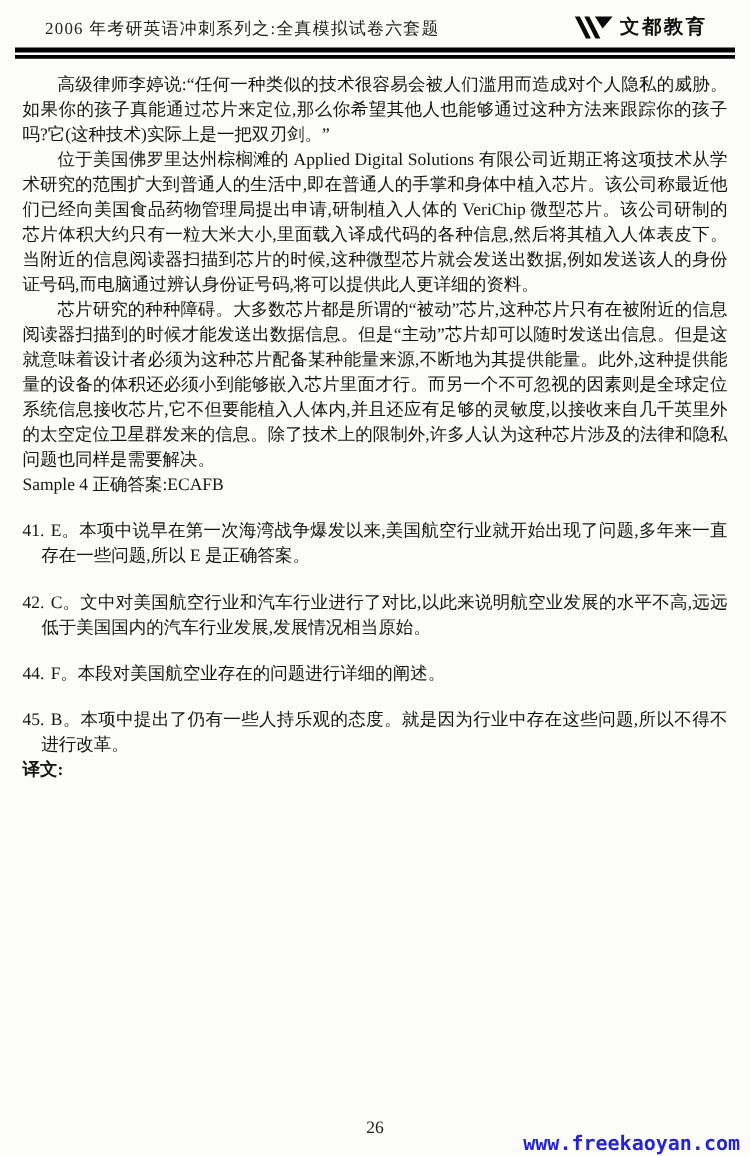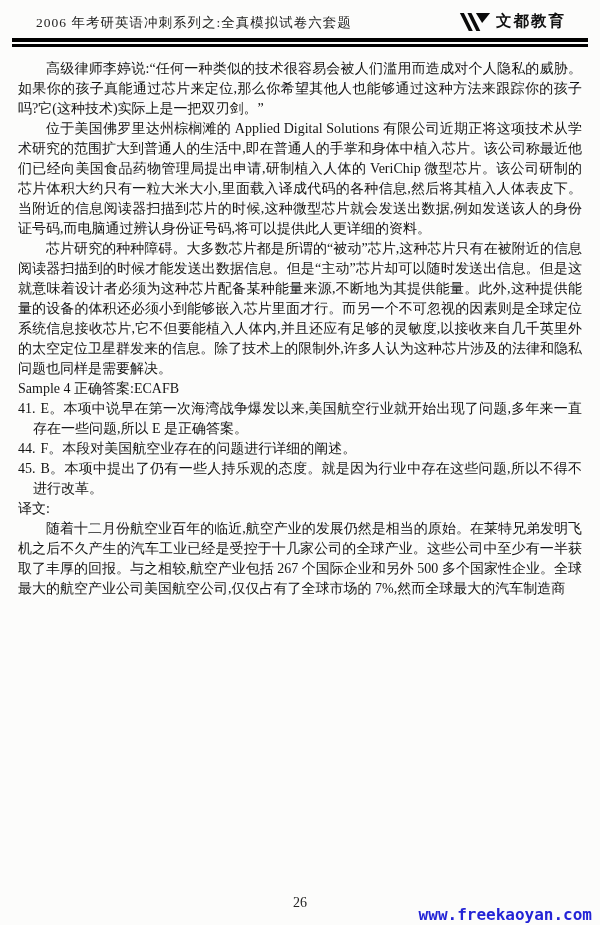--- a/index.html
+++ b/index.html
@@ -38,23 +38,23 @@
   }
   
   .content {
     padding:12px 18px 0 18px;
     font-size:14px; line-height:20px;
     text-align:justify;
     color:#141414;
   }
   p.para { text-indent:2em; }
   .sample-line { text-indent:0; }
-  .expl { padding-left:15px; text-indent:-15px; }
+  .expl { padding-left:15px; text-indent:-15px;margin-top:17px; }
   .expl .num { margin-right:5px; }
-  .trans-label { font-weight:normal; text-indent:0; }
+  .trans-label { font-weight:bold; text-indent:0; }
   
   .page-number {
     position:absolute; left:0; right:0; bottom:14px;
     text-align:center; font-size:14px; color:#222;
   }
   .site-url {
     position:absolute; right:8px; bottom:1px;
     font-family:"DejaVu Sans Mono","Liberation Mono",monospace;
     font-weight:bold; font-size:16px;
     text-decoration:none;
@@ -89,34 +89,36 @@
     <p class="para">位于美国佛罗里达州棕榈滩的 Applied Digital Solutions 有限公司近期正将这项技术从学术研究的范围扩大到普通人的生活中,即在普通人的手掌和身体中植入芯片。该公司称最近他们已经向美国食品药物管理局提出申请,研制植入人体的 VeriChip 微型芯片。该公司研制的芯片体积大约只有一粒大米大小,里面载入译成代码的各种信息,然后将其植入人体表皮下。当附近的信息阅读器扫描到芯片的时候,这种微型芯片就会发送出数据,例如发送该人的身份证号码,而电脑通过辨认身份证号码,将可以提供此人更详细的资料。</p>
 
     <p class="para">芯片研究的种种障碍。大多数芯片都是所谓的“被动”芯片,这种芯片只有在被附近的信息阅读器扫描到的时候才能发送出数据信息。但是“主动”芯片却可以随时发送出信息。但是这就意味着设计者必须为这种芯片配备某种能量来源,不断地为其提供能量。此外,这种提供能量的设备的体积还必须小到能够嵌入芯片里面才行。而另一个不可忽视的因素则是全球定位系统信息接收芯片,它不但要能植入人体内,并且还应有足够的灵敏度,以接收来自几千英里外的太空定位卫星群发来的信息。除了技术上的限制外,许多人认为这种芯片涉及的法律和隐私问题也同样是需要解决。</p>
 
     <p class="sample-line">Sample 4 正确答案:ECAFB</p>
 
     <p class="expl">
       <span class="num">41.</span><span>E。本项中说早在第一次海湾战争爆发以来,美国航空行业就开始出现了问题,多年来一直存在一些问题,所以 E 是正确答案。</span>
     </p>
 
+    <p class="expl">
+      <span class="num">42.</span><span>C。文中对美国航空行业和汽车行业进行了对比,以此来说明航空业发展的水平不高,远远低于美国国内的汽车行业发展,发展情况相当原始。</span>
+    </p>
 
 
     <p class="expl">
       <span class="num">44.</span><span>F。本段对美国航空业存在的问题进行详细的阐述。</span>
     </p>
 
     <p class="expl">
       <span class="num">45.</span><span>B。本项中提出了仍有一些人持乐观的态度。就是因为行业中存在这些问题,所以不得不进行改革。</span>
     </p>
 
     <p class="trans-label">译文:</p>
 
 
-    <p class="para">随着十二月份航空业百年的临近,航空产业的发展仍然是相当的原始。在莱特兄弟发明飞机之后不久产生的汽车工业已经是受控于十几家公司的全球产业。这些公司中至少有一半获取了丰厚的回报。与之相较,航空产业包括 267 个国际企业和另外 500 多个国家性企业。全球最大的航空产业公司美国航空公司,仅仅占有了全球市场的 7%,然而全球最大的汽车制造商</p>
 
   </div>
 
   <div class="page-number">26</div>
 
   <a href="#" class="site-url" style="color: rgb(36, 36, 214);">www.freekaoyan.com</a>
 
 </div>
 
 </body></html>

